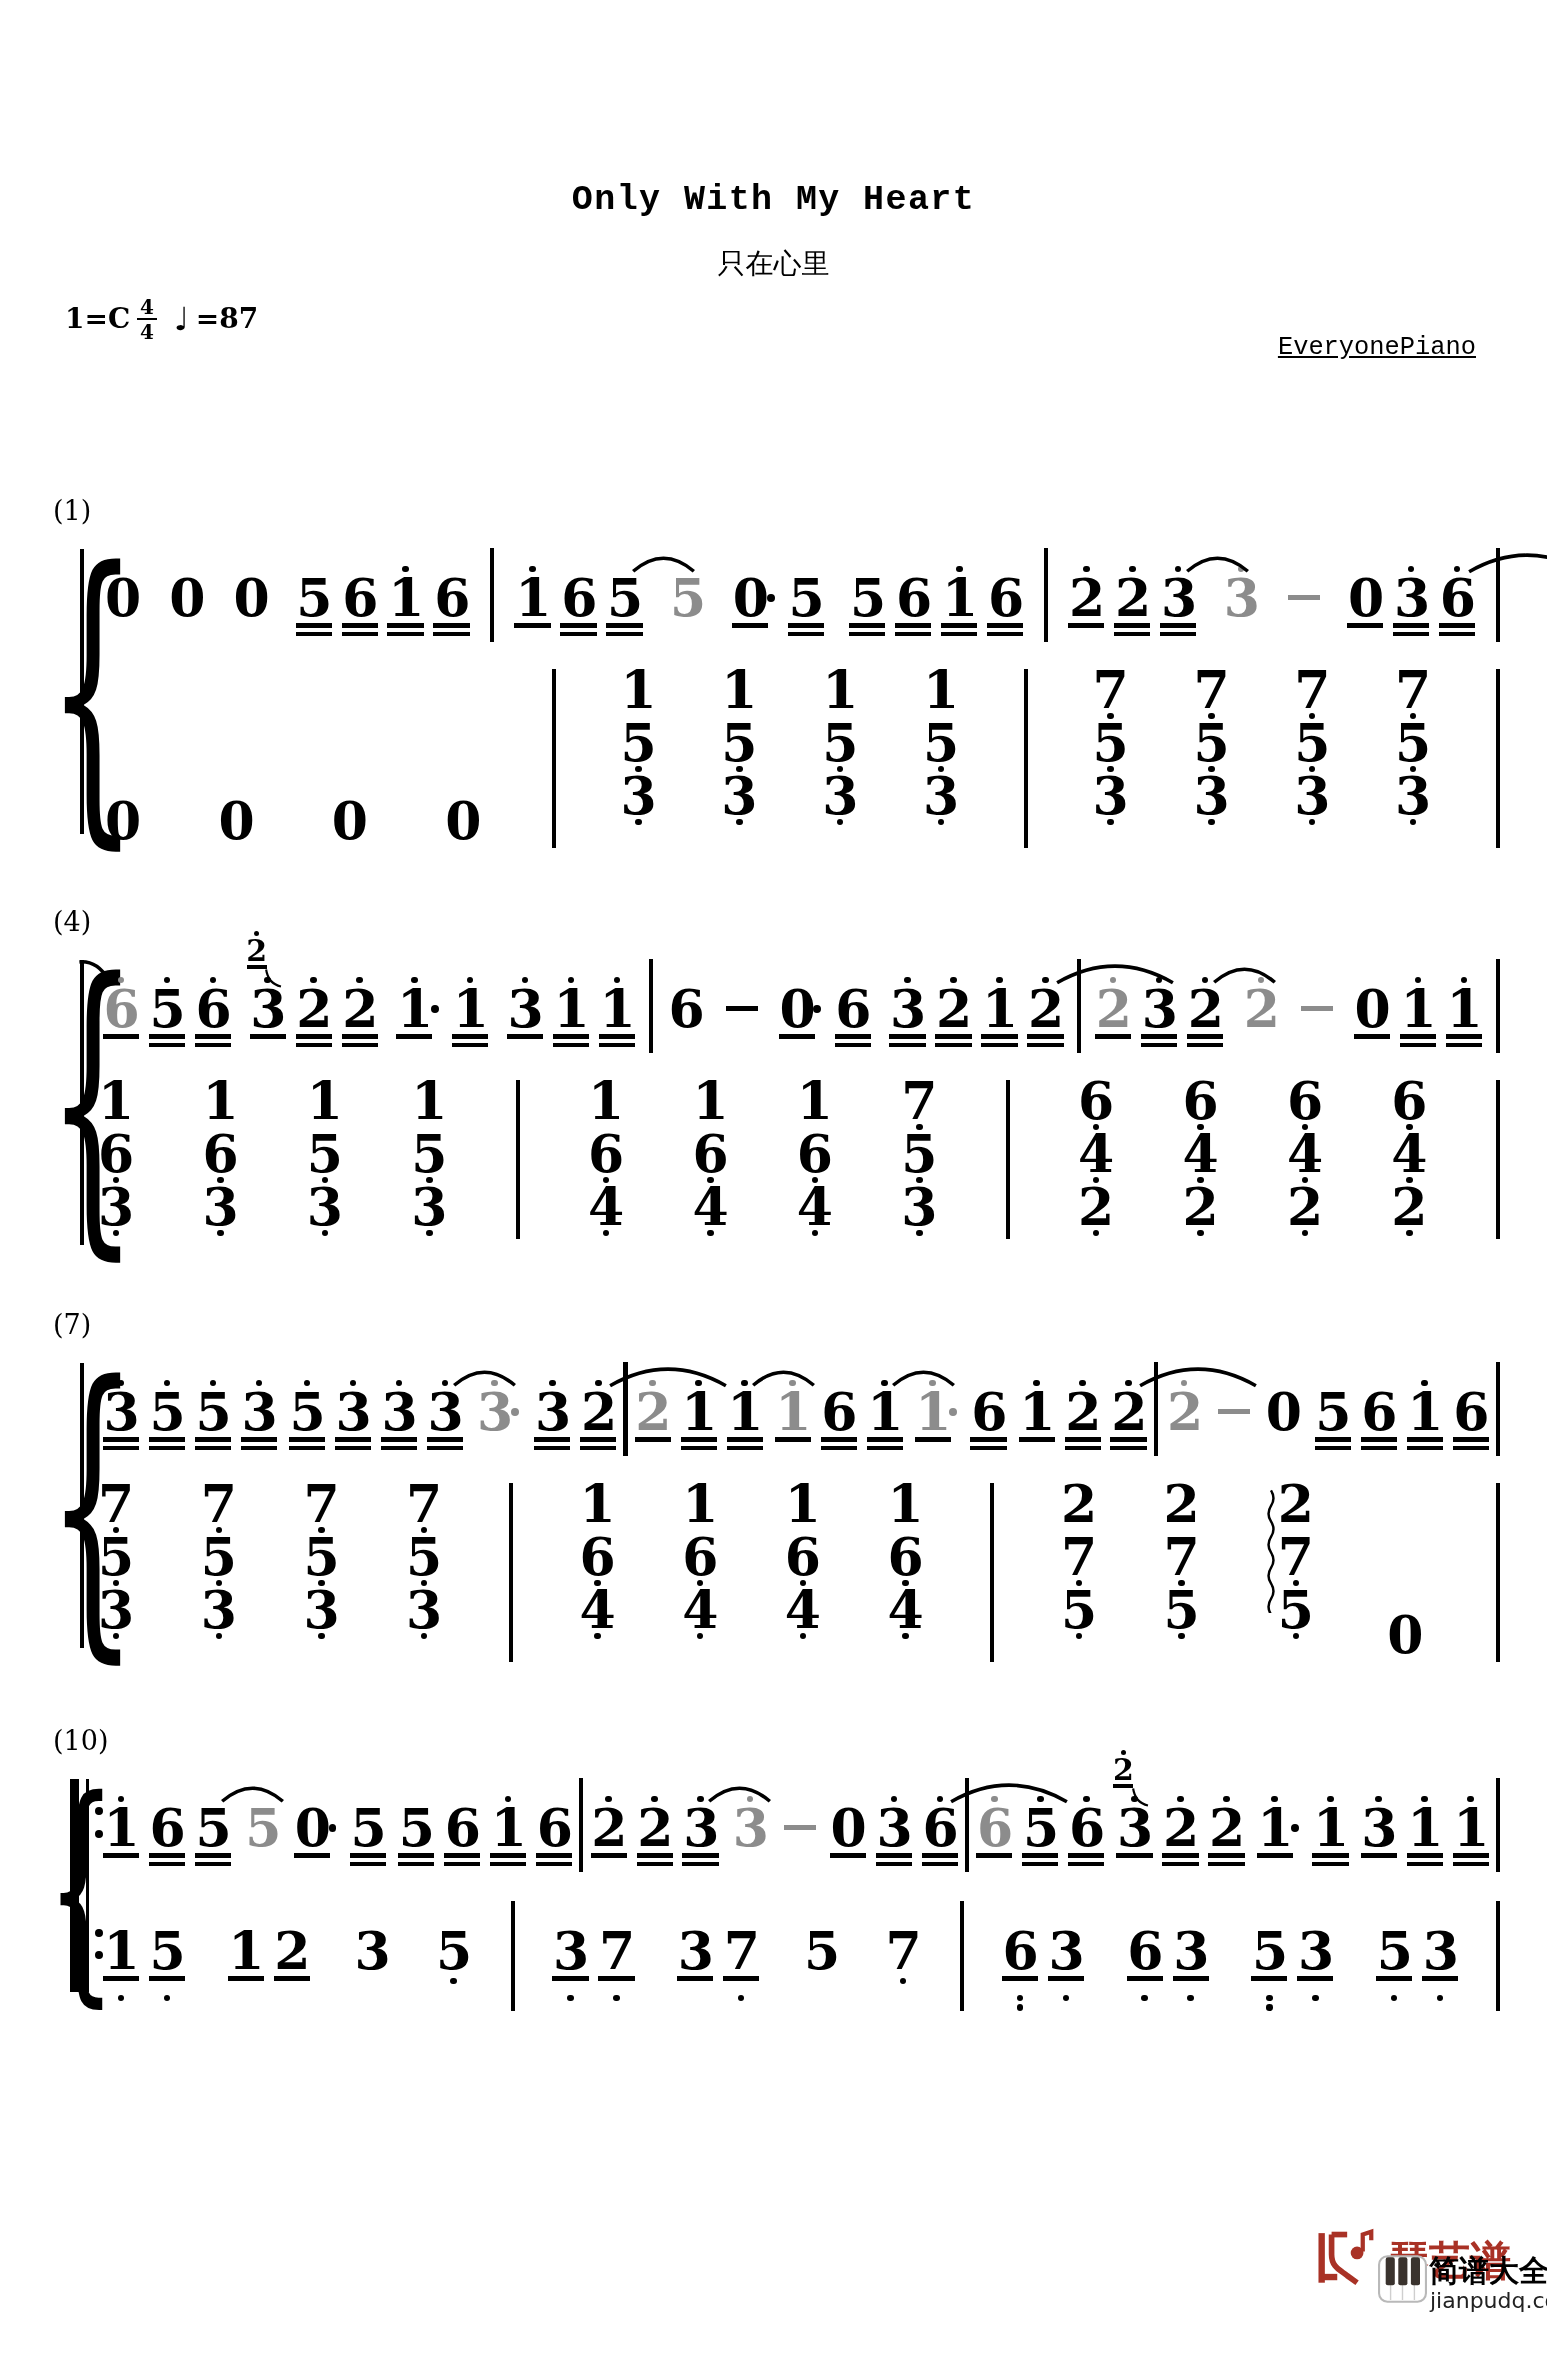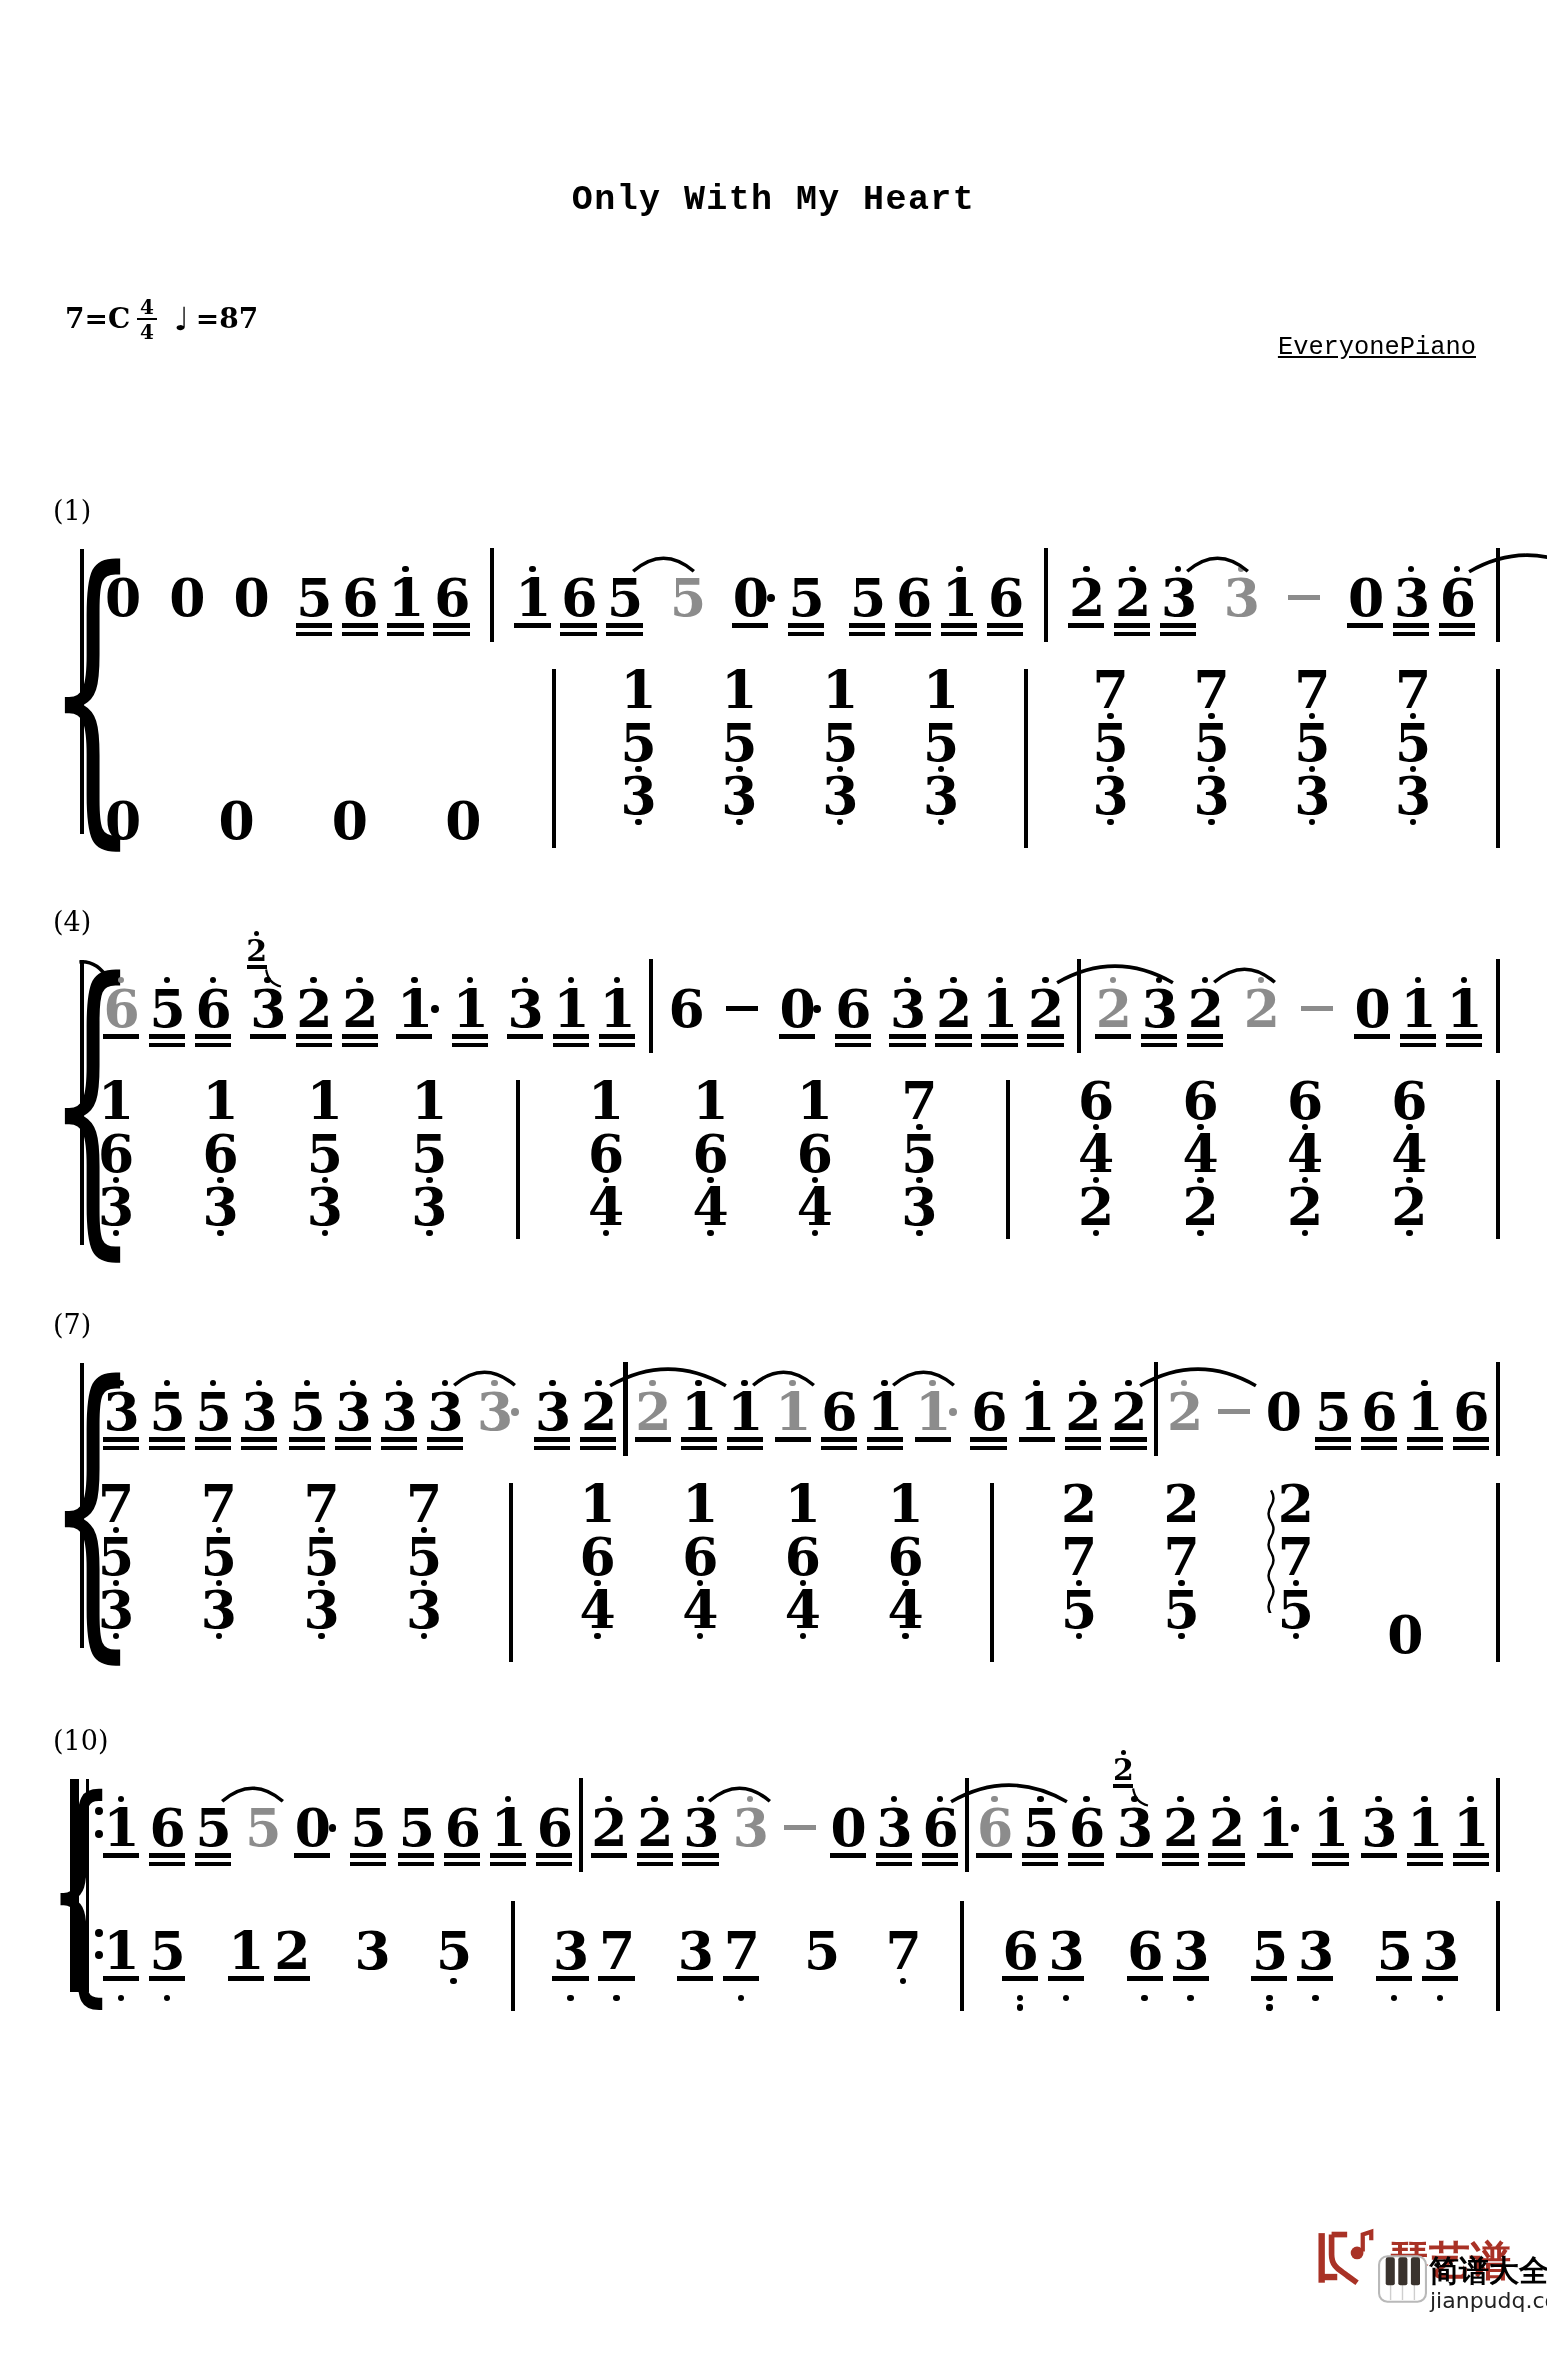--- a/index.html
+++ b/index.html
@@ -90,23 +90,24 @@
   .siteurl{position:absolute;left:127px;top:65px;font:400 22px/1 "DejaVu Sans",sans-serif;color:#222;}
   .pianoicon{position:absolute;left:75px;top:30px;}
   .brandlogo{position:absolute;left:12.7px;top:1.4px;}
 </style>
 </head>
 <body>
 
 <div class="page">
 
   <div class="title">Only With My Heart</div>
+  <div class="subtitle">只在心里</div>
 
   <div class="keytempo">
-    <span>7=C</span>
+    <span>1=C</span>
     <span class="frac">
       <span class="ftop">4</span>
       <span class="fbot">4</span>
     </span>
     <span class="tnote">♩</span>
     <span>=87</span>
   </div>
 
   <div class="author">EveryonePiano</div>
 

